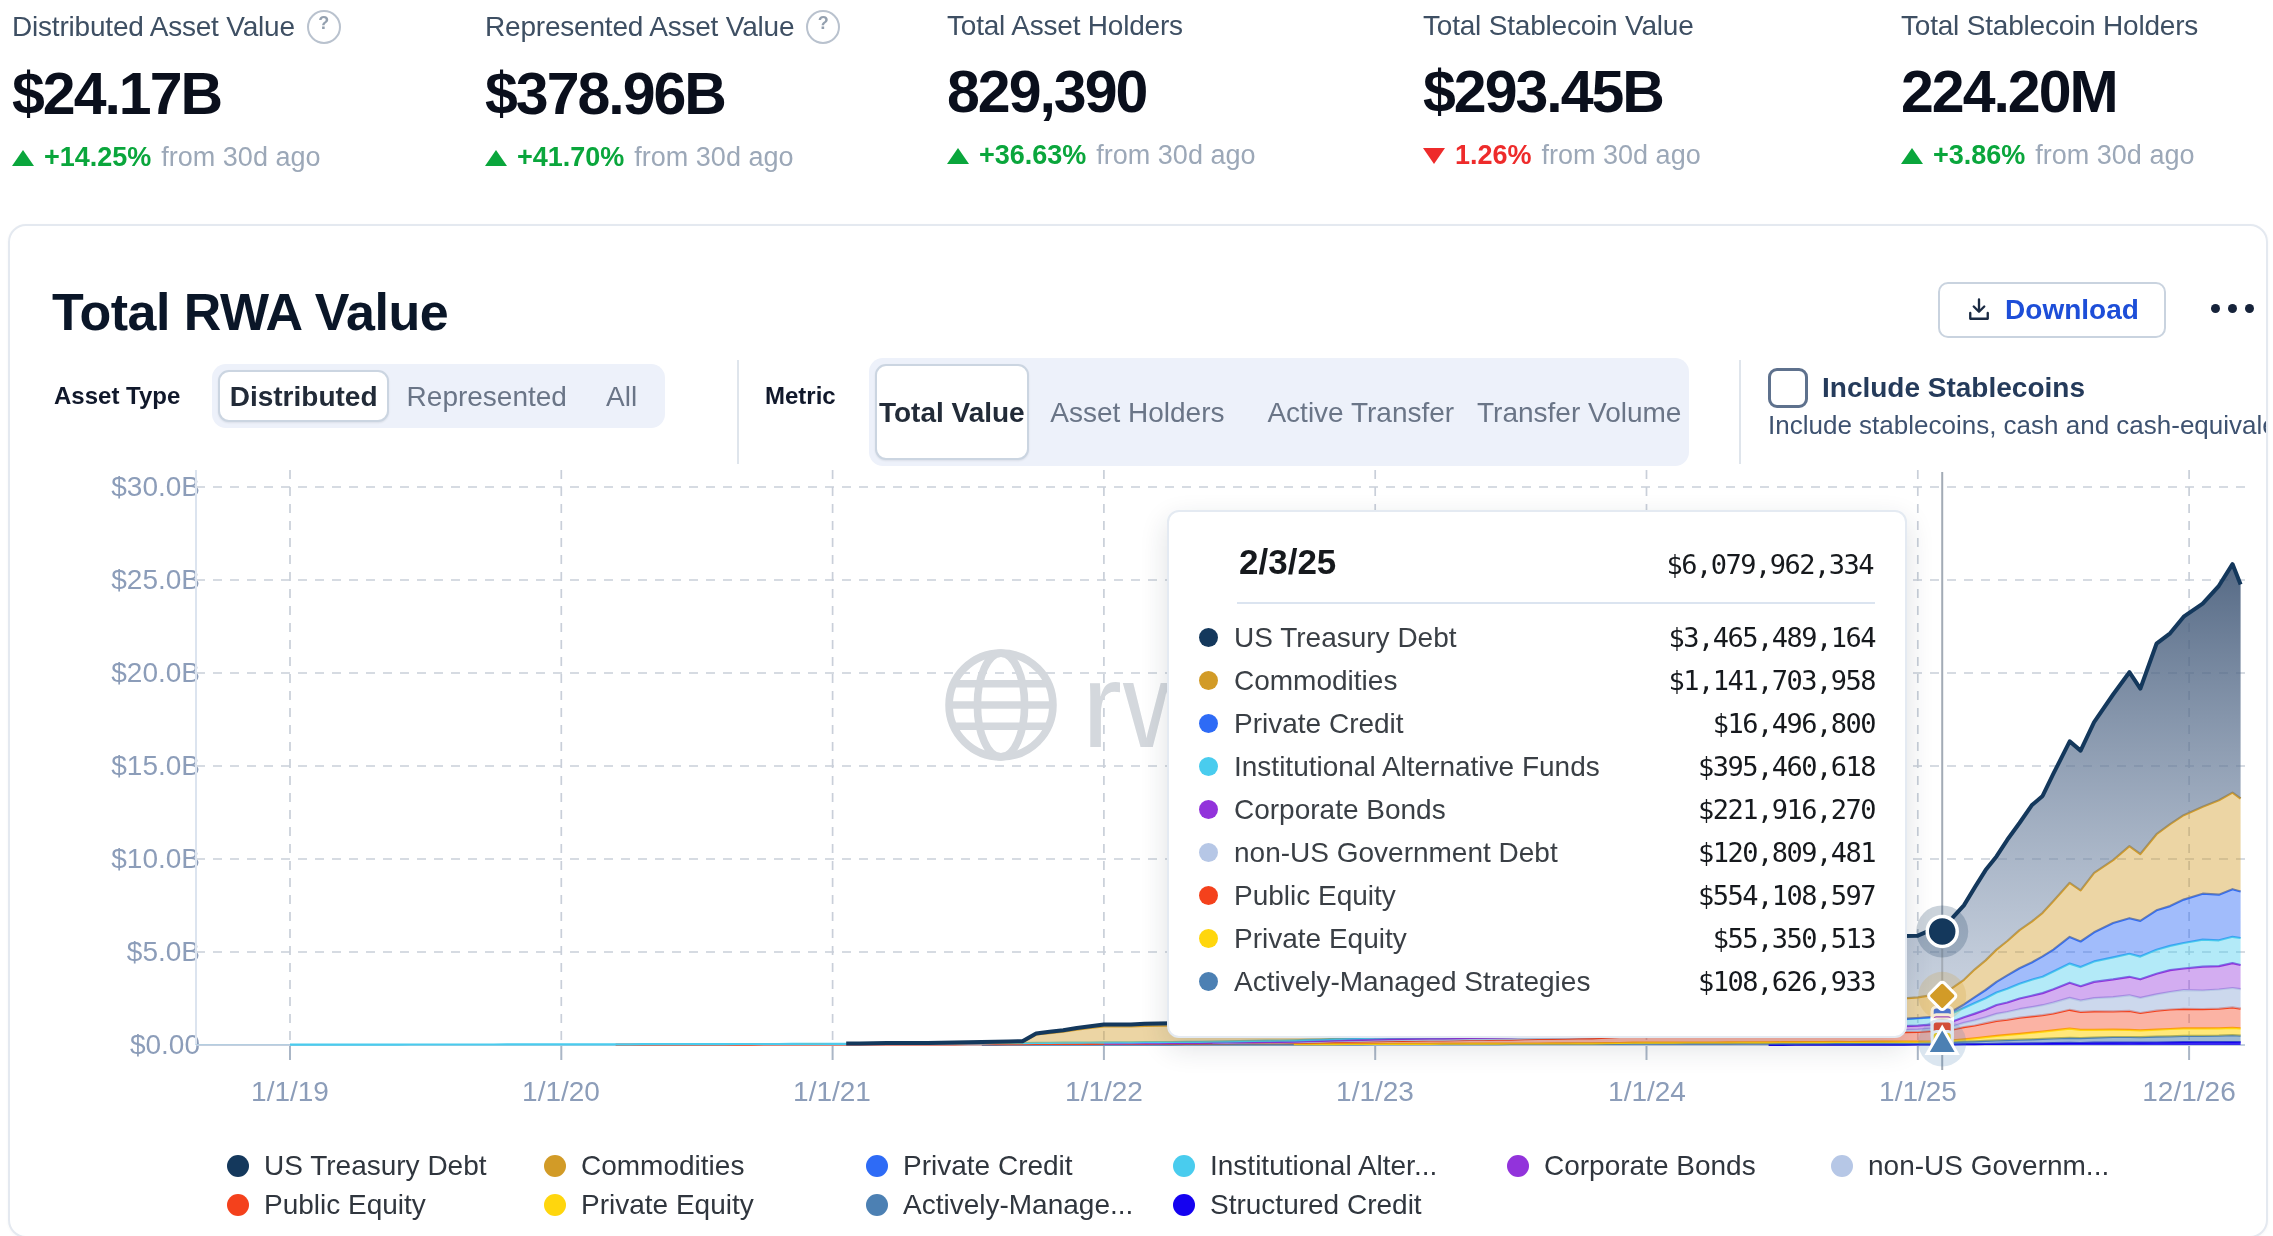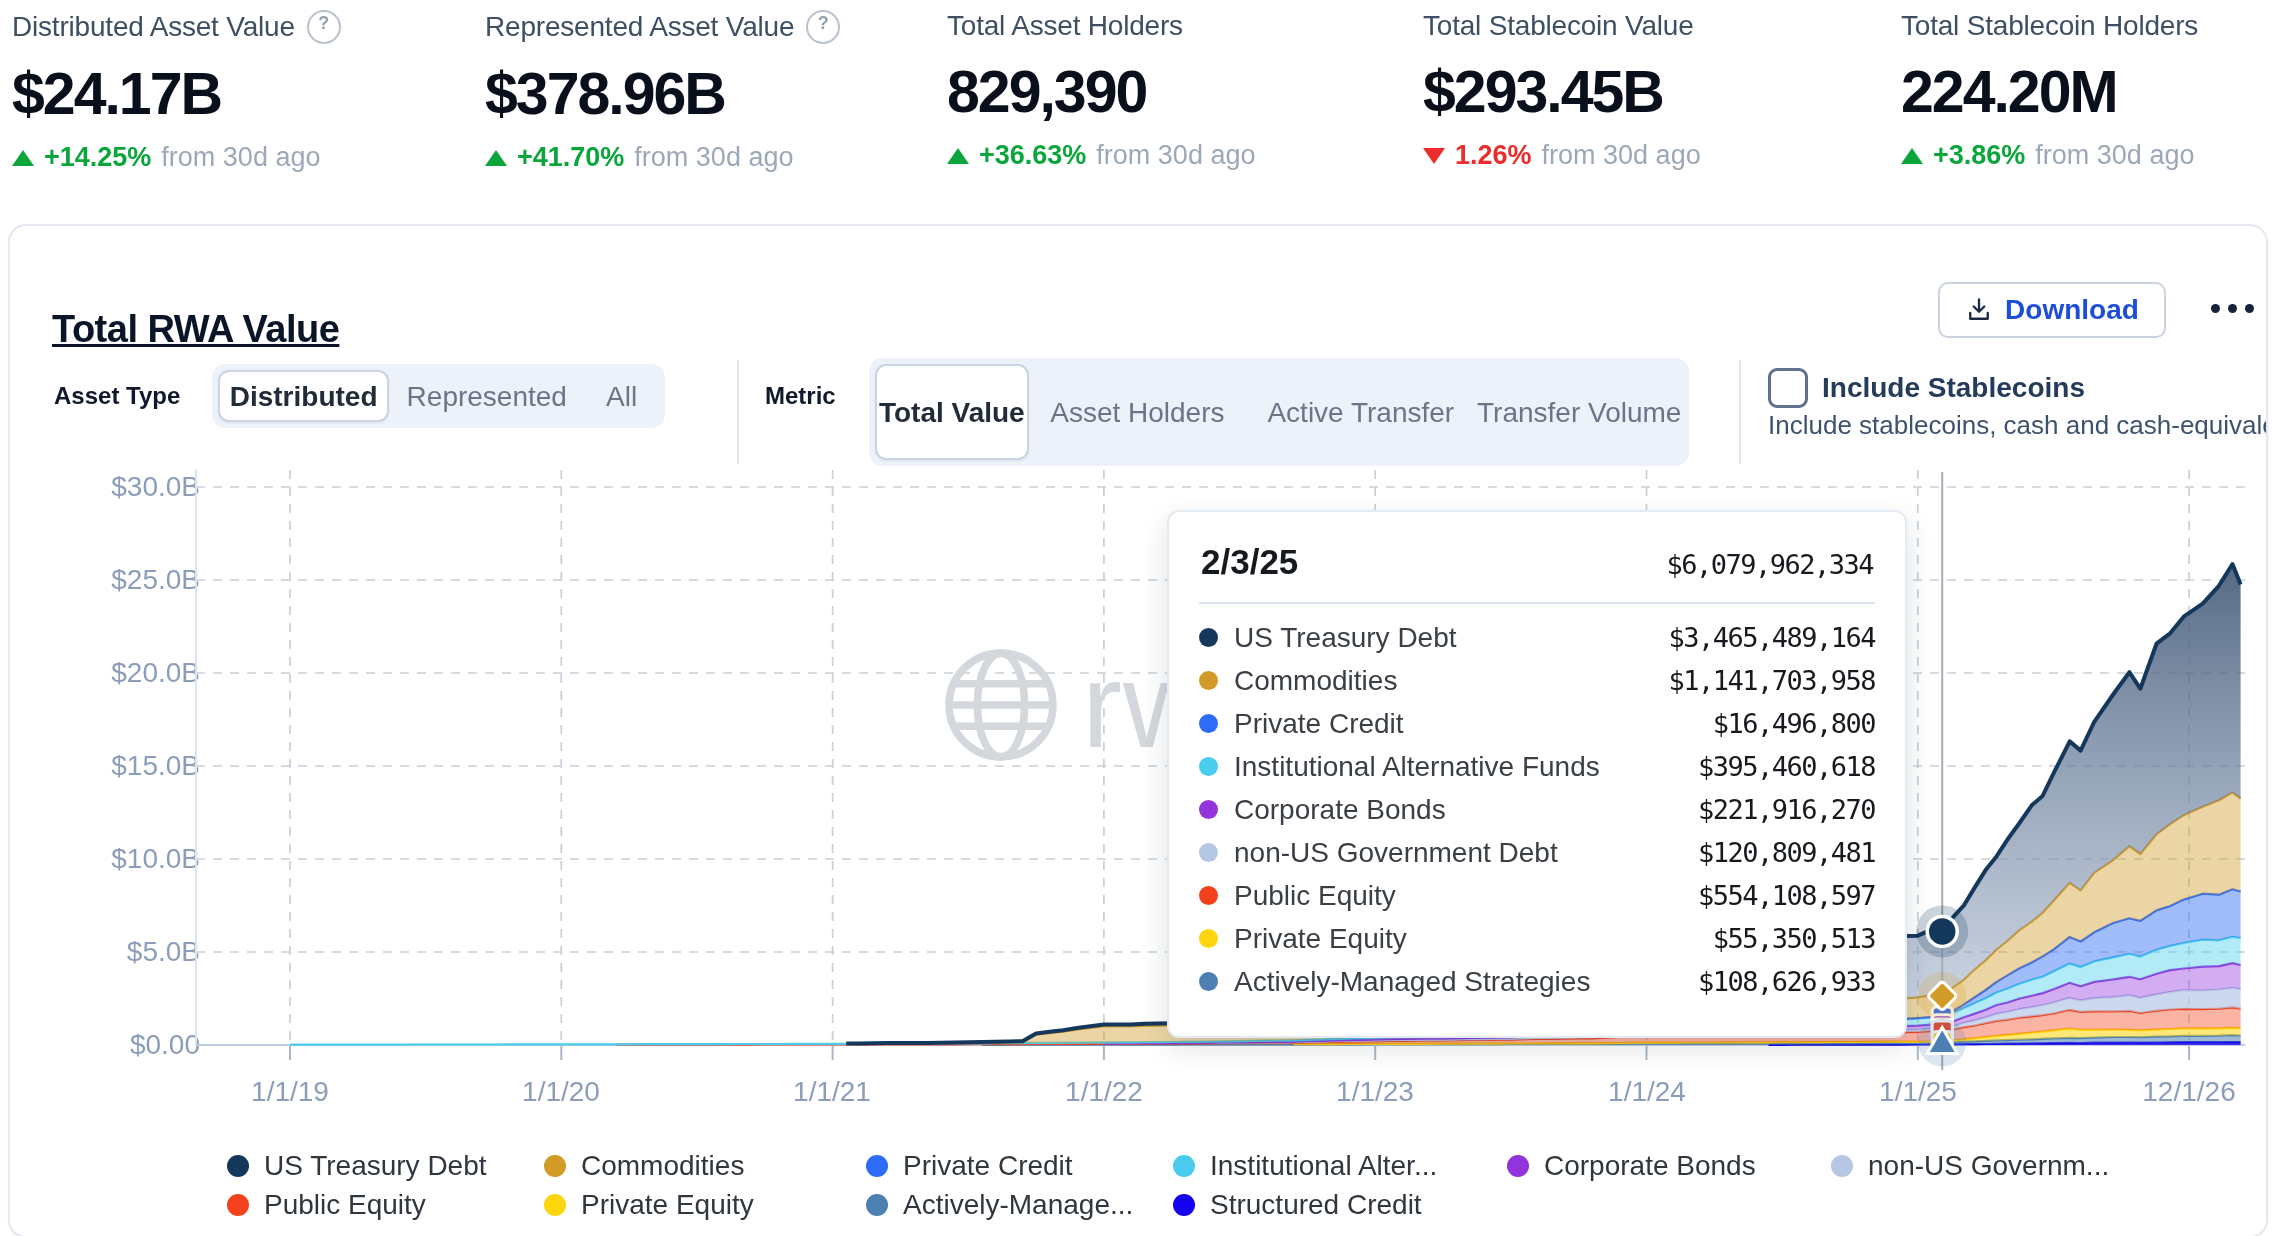--- a/index.html
+++ b/index.html
@@ -16,21 +16,21 @@
   .stat-delta{margin-top:14px;display:flex;align-items:center;gap:10px;font-size:27px;}
   .tri{width:0;height:0;display:inline-block;}
   .tri.up{border-left:11px solid transparent;border-right:11px solid transparent;border-bottom:16px solid #0AA63C;}
   .tri.down{border-left:11px solid transparent;border-right:11px solid transparent;border-top:16px solid #EE2B2B;}
   .pct{font-weight:700;}
   .pct.up{color:#0AA63C;} .pct.down{color:#EE2B2B;}
   .note{color:#9CA8B8;font-weight:400;}
   
   .card{position:absolute;left:8px;top:224px;width:2256px;height:1010px;background:#fff;
         border:2px solid #E4E9F0;border-radius:18px;box-shadow:0 1px 3px rgba(15,23,42,.04);}
-  .card-title{position:absolute;left:42px;top:82px;font-size:38px;font-weight:700;color:#0A1628;letter-spacing:-.5px;text-decoration:underline;}
+  .card-title{position:absolute;left:42px;top:56px;font-size:52px;font-weight:700;color:#0A1628;letter-spacing:-.5px;}
   .dl-btn{position:absolute;left:1928px;top:56px;width:224px;height:52px;border:2px solid #C9D3DF;border-radius:10px;
           background:#fff;display:flex;align-items:center;justify-content:center;gap:12px;cursor:pointer;}
   .dl-btn span{font-size:28px;font-weight:600;color:#1d4ed8;}
   .menu-btn{position:absolute;left:2190px;top:56px;width:64px;height:52px;display:flex;align-items:center;
             justify-content:center;gap:8px;cursor:pointer;}
   .menu-btn i{width:9px;height:9px;border-radius:50%;background:#16233A;display:block;}
   
   .ctl-label{position:absolute;font-size:24px;font-weight:700;color:#10182B;}
   .seg{position:absolute;background:#EDF1FA;border-radius:14px;display:flex;align-items:stretch;padding:6px;box-sizing:border-box;}
   .seg .opt{display:flex;align-items:center;justify-content:center;text-align:center;font-size:28px;
@@ -49,21 +49,21 @@
   #chart-svg{position:absolute;left:0;top:0;pointer-events:none;}
   .plot-hover{position:absolute;left:196px;top:470px;width:2049px;height:575px;}
   .watermark{position:absolute;left:942px;top:645px;display:flex;align-items:center;gap:22px;
              color:#D4D8DD;pointer-events:none;}
   .watermark span{font-size:120px;font-weight:500;letter-spacing:1px;line-height:1;}
   
   .tooltip{position:absolute;left:1167px;top:510px;width:740px;height:528px;background:#fff;
            border:2px solid #E4EAF2;border-radius:12px;box-shadow:0 10px 28px rgba(30,41,59,.14);
            box-sizing:border-box;padding:24px 30px 20px 30px;}
   .tt-head{display:flex;justify-content:space-between;align-items:baseline;padding:6px 2px 20px 2px;
-           border-bottom:2px solid #DBE4F0;}
+           border-bottom:2px solid #DBE4F0;margin-left:38px;}
   .tt-date{font-size:35px;font-weight:600;color:#16191D;}
   .mono{font-family:"DejaVu Sans Mono",monospace;font-size:27px;color:#16191D;letter-spacing:-1.5px;}
   .tt-row{display:flex;align-items:center;height:43px;gap:16px;}
   .tt-rows{margin-top:12px;}
   .dot{width:19px;height:19px;border-radius:50%;flex:0 0 auto;background:#999;}
   .tt-name{flex:1;font-size:28px;color:#3A3F45;}
   
   .lg-item{position:absolute;display:flex;align-items:center;gap:15px;height:40px;cursor:pointer;}
   .lg-item .dot{width:22px;height:22px;}
   .lg-item span{font-size:28px;color:#30363E;}

